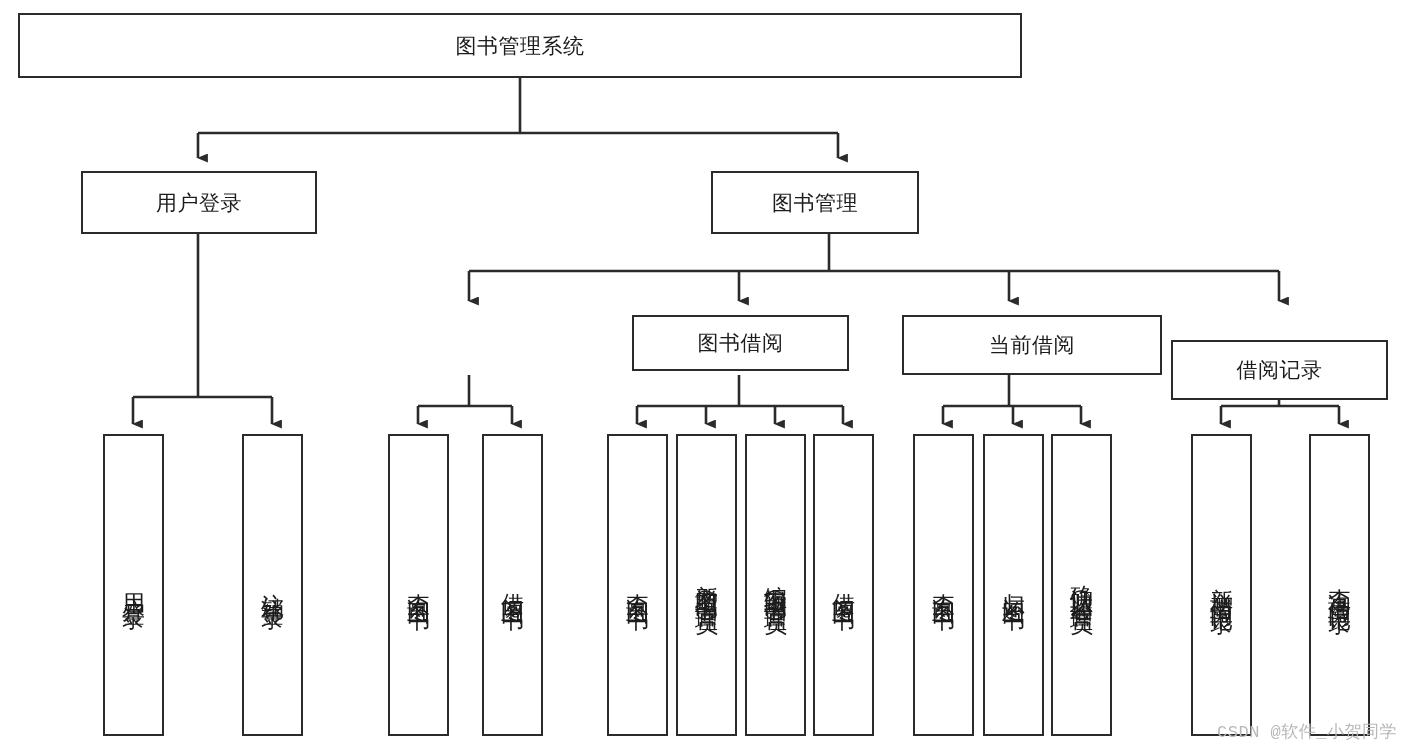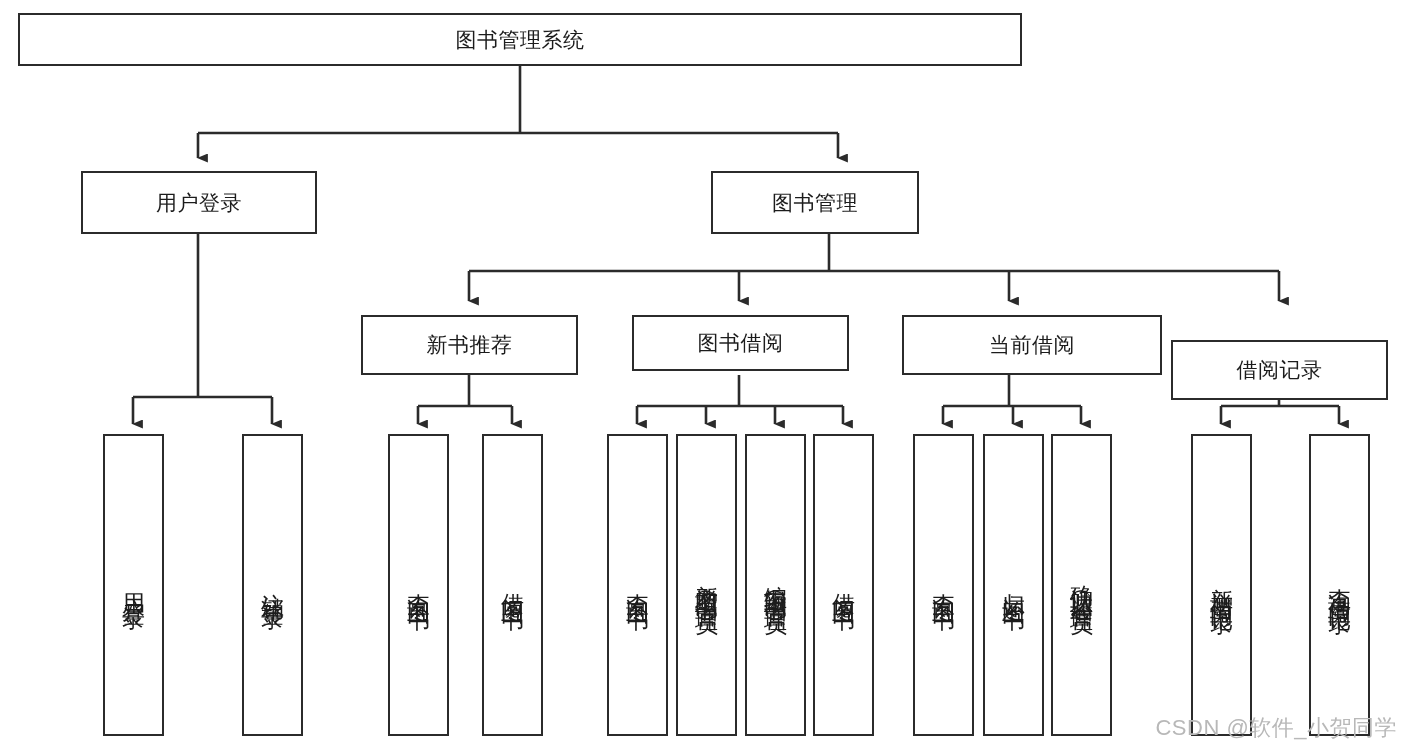--- a/index.html
+++ b/index.html
@@ -62,26 +62,26 @@
     max-height: 100%;
   }
   .node.vert .label.tall {
     font-size: 23px;
     letter-spacing: 4px;
   }
   .watermark {
     position: absolute;
     right: 8px;
     bottom: 4px;
-    font-size: 22px;
+    font-size: 17px;
     color: #b8b8b8;
     letter-spacing: 0.5px;
     z-index: 5;
     white-space: nowrap;
-    font-family: Liberation Sans, sans-serif;
+    font-family: Liberation Mono, monospace;
   }
 </style>
 </head>
 <body>
 
 <div id="diagram-root">
 
   <svg id="edges" viewBox="0 0 1405 747" width="1405" height="747">
     <defs>
       <marker id="arrow" viewBox="0 0 10 12" refX="5" refY="11" markerWidth="9" markerHeight="11" orient="auto-start-reverse" markerUnits="userSpaceOnUse">
@@ -125,34 +125,31 @@
       <path d="M 1013 406 L 1013 424" marker-end="url(#arrow)"></path>
       <path d="M 1081 406 L 1081 424" marker-end="url(#arrow)"></path>
 
       <path d="M 1279 375 L 1279 406"></path>
       <path d="M 1221 406 L 1339 406"></path>
       <path d="M 1221 406 L 1221 424" marker-end="url(#arrow)"></path>
       <path d="M 1339 406 L 1339 424" marker-end="url(#arrow)"></path>
     </g>
   </svg>
 
-  <div class="node horiz root" style="left:18px; top:13px; width:1004px; height:53px;">
+  <div class="node horiz root" style="left:18px; top:13px; width:1004px; height:65px;">
     <span class="label">图书管理系统</span>
   </div>
 
   <div class="node horiz" style="left:81px; top:171px; width:236px; height:63px;">
     <span class="label">用户登录</span>
   </div>
   <div class="node horiz" style="left:711px; top:171px; width:208px; height:63px;">
     <span class="label">图书管理</span>
   </div>
 
-  <div class="node horiz" style="left:361px; top:315px; width:217px; height:60px;">
-    <span class="label">新书推荐</span>
-  </div>
   <div class="node horiz" style="left:632px; top:315px; width:217px; height:56px;">
     <span class="label">图书借阅</span>
   </div>
   <div class="node horiz" style="left:902px; top:315px; width:260px; height:60px;">
     <span class="label">当前借阅</span>
   </div>
   <div class="node horiz" style="left:1171px; top:315px; width:217px; height:60px;margin-top:25px;">
     <span class="label">借阅记录</span>
   </div>
 

